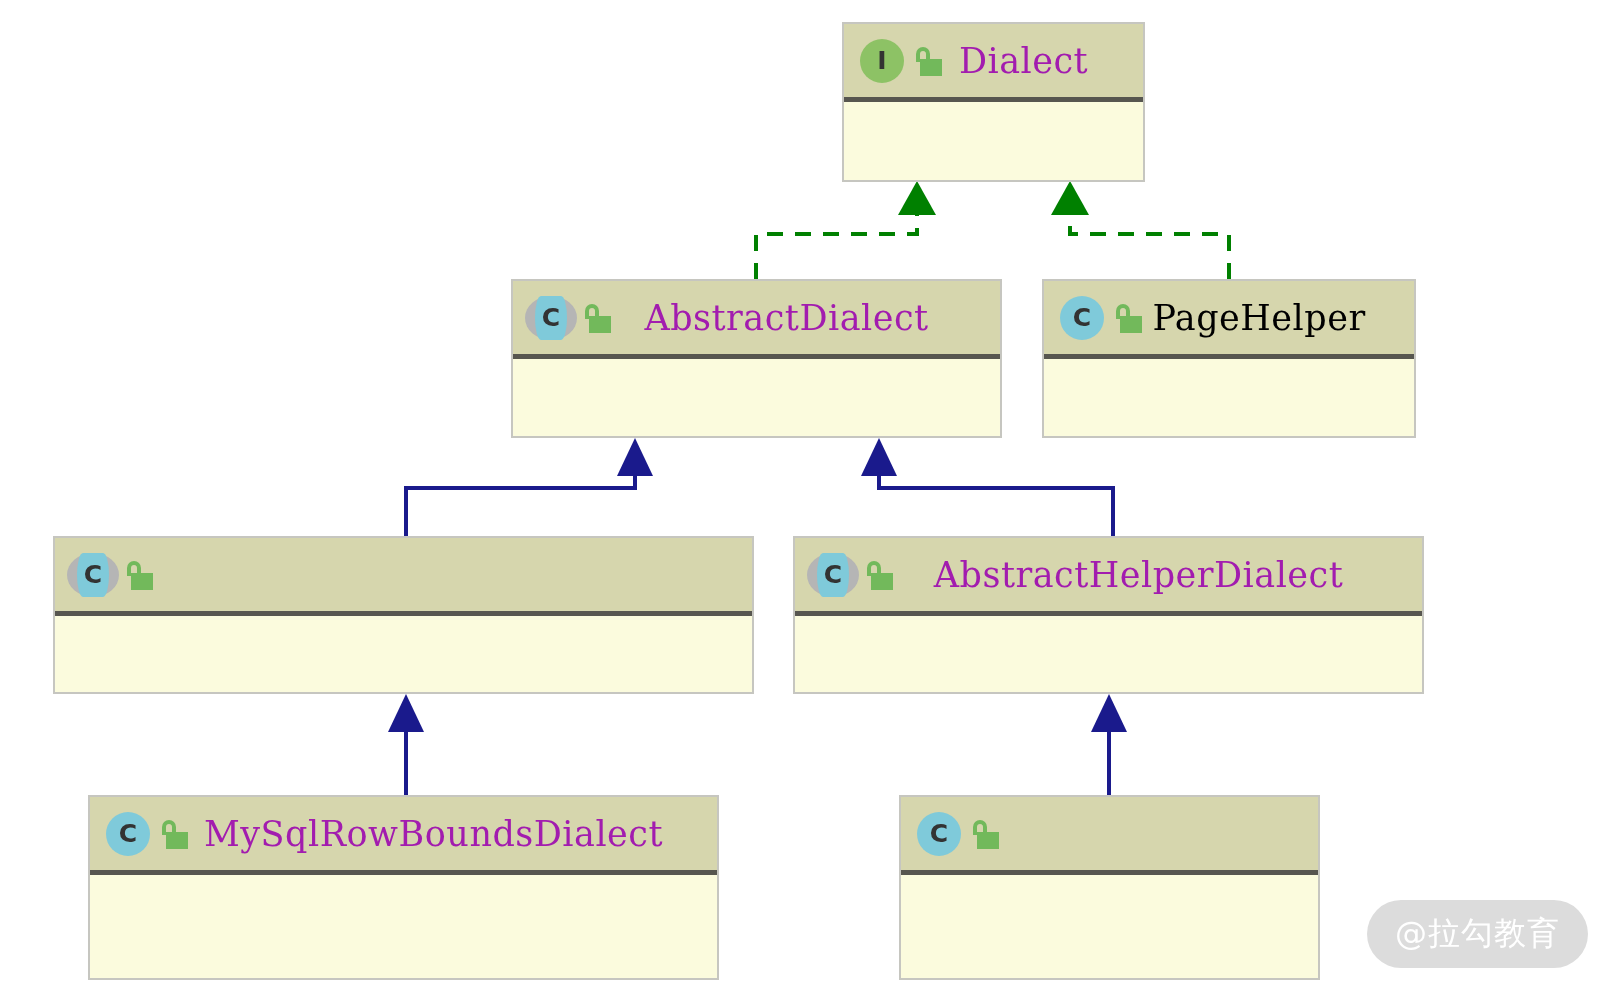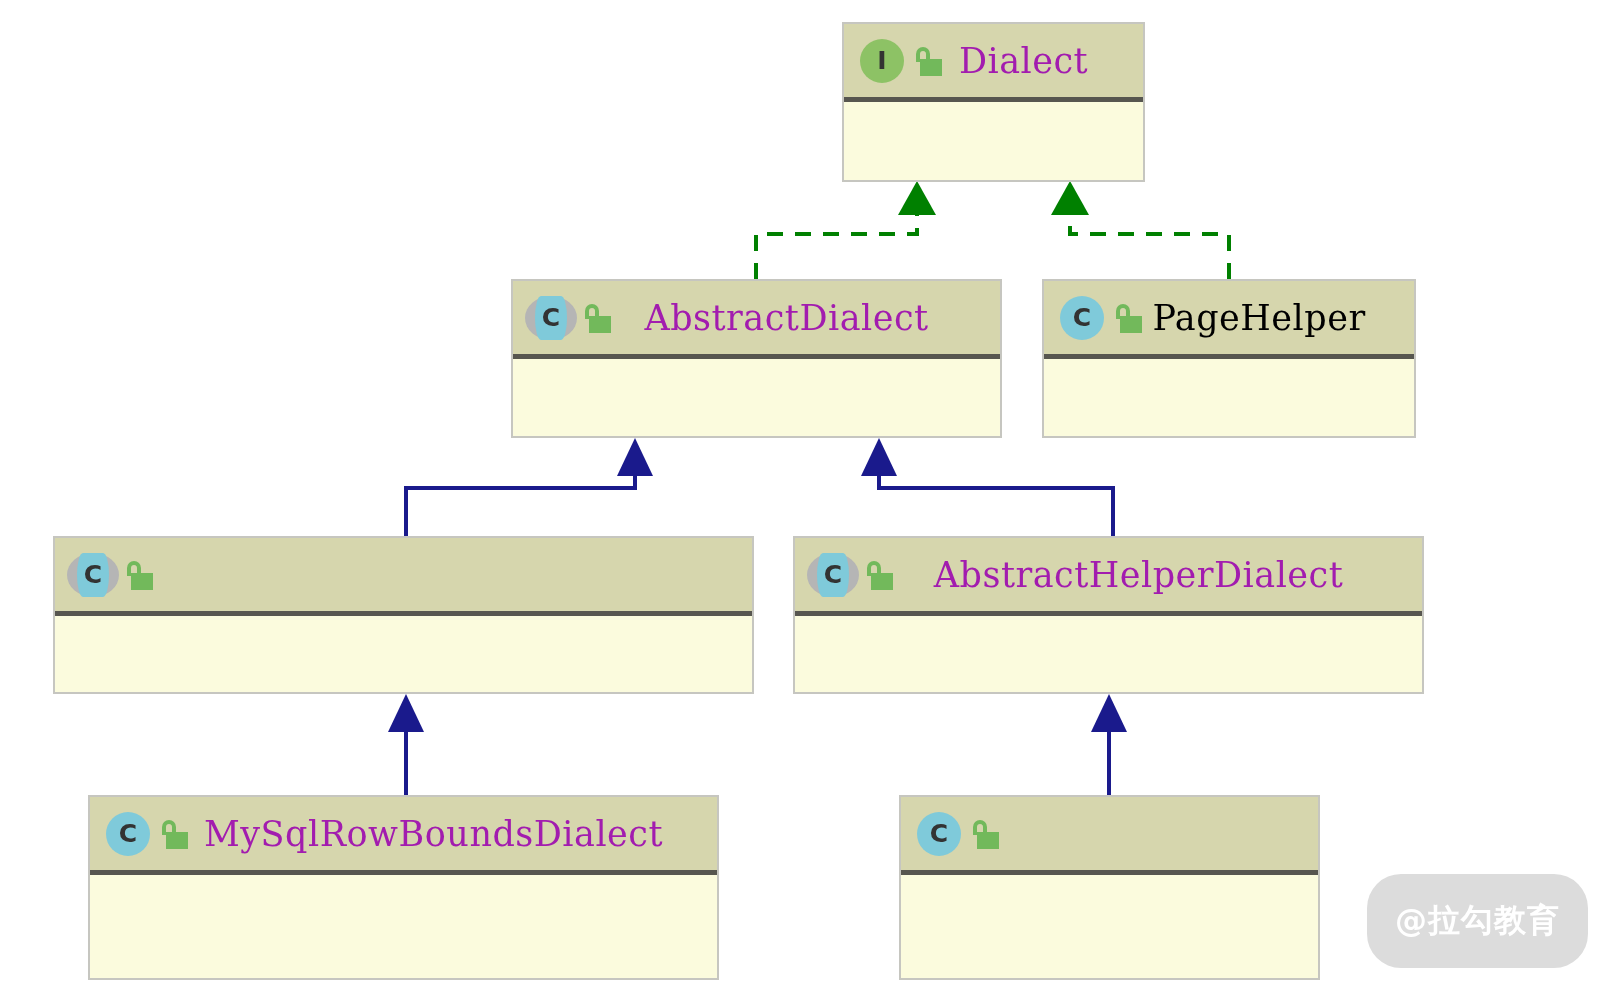--- a/index.html
+++ b/index.html
@@ -119,26 +119,25 @@
   }
 
   
   #watermark {
     position: absolute;
     right: 24px;
     bottom: 38px;
     background: #dcdcdc;
     color: #ffffff;
     border-radius: 34px;
-    padding: 25px 28px;
+    padding: 12px 28px;
     font-family: "DejaVu Sans", "Liberation Sans", sans-serif;
     font-size: 32px;
     letter-spacing: 1px;
     white-space: nowrap;
-    font-weight: bold;
   }
 </style>
 </head>
 <body>
 
 <div id="canvas">
 
   <svg id="connectors" viewBox="0 0 1612 1006" xmlns="http://www.w3.org/2000/svg">
 
     <g>

